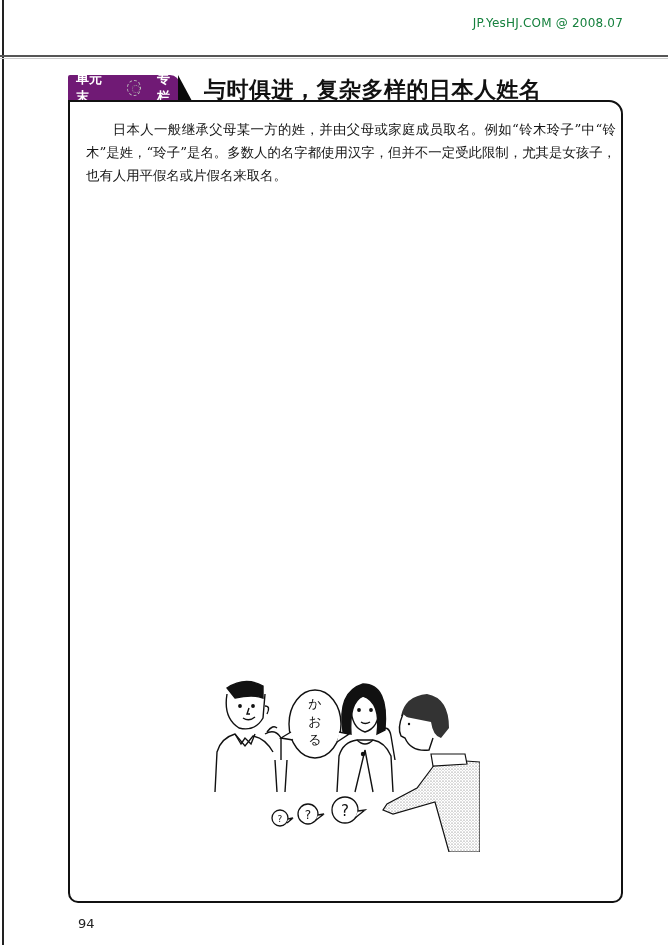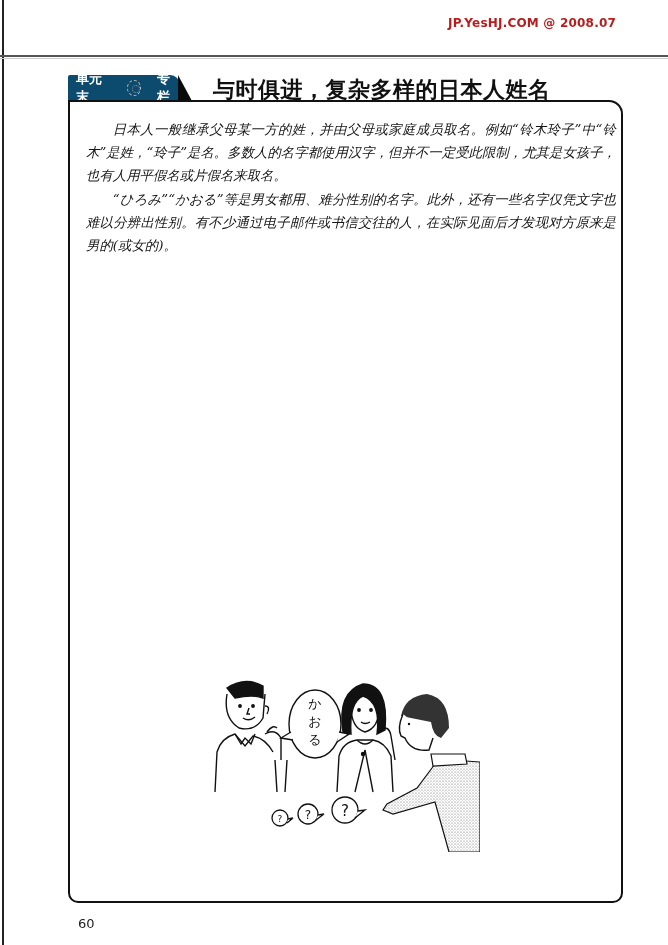--- a/index.html
+++ b/index.html
@@ -3,30 +3,30 @@
 <meta charset="utf-8">
 <style>
   html, body { margin: 0; padding: 0; }
   body {
     width: 668px; height: 945px; position: relative; overflow: hidden;
     background: #ffffff; color: #111;
     font-family: "DejaVu Serif", "Liberation Serif", serif;
   }
   .page-edge { position: absolute; left: 2px; top: 0; width: 2px; height: 945px; background: #222; }
   .site-mark {
-    position: absolute; top: 16px; right: 52px;
+    position: absolute; top: 16px; right: 45px;
     font-family: "DejaVu Sans", "Liberation Sans", sans-serif;
-    font-size: 12px; color: #b91c1c; letter-spacing: 0.2px; font-weight: bold;
+    font-size: 12px; color: #15803d; letter-spacing: 0.2px;
   }
   .top-rule { position: absolute; left: 0; top: 55px; width: 668px; height: 2px; background: #555; }
   .top-rule-shadow { position: absolute; left: 0; top: 58px; width: 668px; height: 1px; background: #ccc; }
 
   .tab {
     position: absolute; left: 68px; top: 75px; width: 112px; height: 26px;
-    background: #0c4a6e; color: #fff;
+    background: #701a75; color: #fff;
     border-top-left-radius: 2px; border-top-right-radius: 10px;
     font-family: "DejaVu Sans", "Liberation Sans", sans-serif;
     font-weight: bold; font-size: 13px;
     display: flex; align-items: center; padding-left: 8px; box-sizing: border-box; gap: 12px;
   }
   .tab-slant {
     position: absolute; left: 178px; top: 75px; width: 0; height: 0;
     border-bottom: 26px solid #0a0a0a; border-right: 14px solid transparent;
   }
   .tab .emblem {
@@ -34,33 +34,33 @@
     border: 1px dashed #bbb; border-radius: 50%; box-sizing: border-box;
     position: relative;
   }
   .tab .emblem::after {
     content: ""; position: absolute; left: 4px; top: 4px; width: 6px; height: 6px;
     border: 1px dotted #999; border-radius: 50%;
   }
   .title {
     position: absolute; left: 204px; top: 75px;
     font-family: "DejaVu Sans", "Liberation Sans", sans-serif;
-    font-size: 22px; font-weight: bold; color: #111; letter-spacing: 0.5px; margin-left: 9px;
+    font-size: 22px; font-weight: bold; color: #111; letter-spacing: 0.5px;
   }
 
   .box {
     position: absolute; left: 68px; top: 100px; width: 555px; height: 803px;
     border: 2px solid #111; box-sizing: border-box;
     border-top-right-radius: 14px; border-bottom-left-radius: 10px; border-bottom-right-radius: 10px;
     border-top-left-radius: 0;
   }
 
   .article {
     position: absolute; left: 86px; top: 118px; width: 530px;
-    font-size: 13.4px; line-height: 23.2px; text-align: justify; color: #151515; font-style: italic;
+    font-size: 13.4px; line-height: 23.2px; text-align: justify; color: #151515;
   }
   .article p { margin: 0; text-indent: 2em; }
 
   .illustration { position: absolute; left: 205px; top: 672px; width: 275px; height: 180px; }
 
   .page-number {
     position: absolute; left: 78px; top: 916px;
     font-family: "DejaVu Sans", "Liberation Sans", sans-serif;
     font-size: 13px; color: #222;
   }
@@ -78,21 +78,20 @@
   <span class="emblem"></span>
   <span>专栏</span>
 </div>
 <div class="tab-slant"></div>
 <div class="title">与时俱进，复杂多样的日本人姓名</div>
 
 <div class="box"></div>
 
 <div class="article">
   <p>日本人一般继承父母某一方的姓，并由父母或家庭成员取名。例如“铃木玲子”中“铃木”是姓，“玲子”是名。多数人的名字都使用汉字，但并不一定受此限制，尤其是女孩子，也有人用平假名或片假名来取名。</p>
-  <p>“ひろみ”“かおる”等是男女都用、难分性别的名字。此外，还有一些名字仅凭文字也难以分辨出性别。有不少通过电子邮件或书信交往的人，在实际见面后才发现对方原来是男的(或女的)。</p>
 </div>
 
 <div class="illustration">
   <svg width="275" height="180" viewBox="0 0 275 180" xmlns="http://www.w3.org/2000/svg">
     <defs>
       <pattern id="stipple" width="3" height="3" patternUnits="userSpaceOnUse">
         <rect width="3" height="3" fill="#fff"></rect>
         <circle cx="1" cy="1" r="0.6" fill="#666"></circle>
         <circle cx="2.5" cy="2.3" r="0.4" fill="#999"></circle>
       </pattern>
@@ -150,13 +149,13 @@
       <path d="M113 143 L119 142 L111 148"></path>
       <circle cx="140" cy="138" r="13"></circle>
       <path d="M153 139 L160 138 L150 146"></path>
     </g>
     <text x="75" y="150" font-size="9" text-anchor="middle" fill="#111" font-family="DejaVu Sans, sans-serif">?</text>
     <text x="103" y="147" font-size="12" text-anchor="middle" fill="#111" font-family="DejaVu Sans, sans-serif">?</text>
     <text x="140" y="144" font-size="15" text-anchor="middle" fill="#111" font-family="DejaVu Sans, sans-serif">?</text>
   </svg>
 </div>
 
-<div class="page-number">60</div>
+<div class="page-number">94</div>
 
 </body></html>

